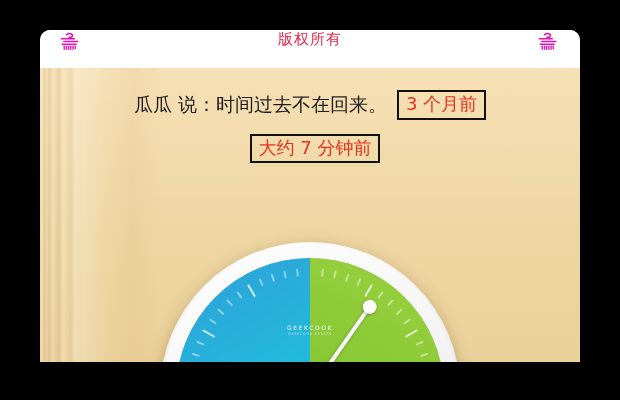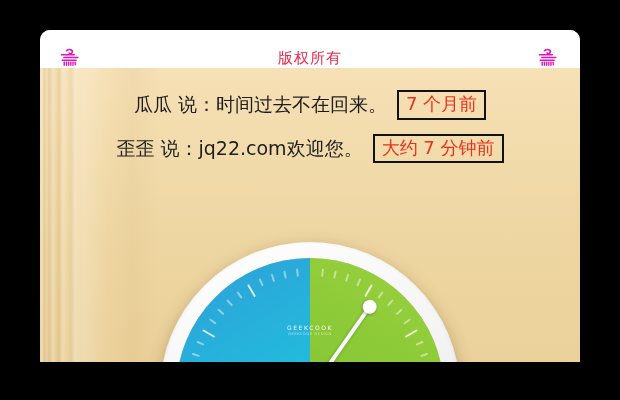--- a/index.html
+++ b/index.html
@@ -31,21 +31,21 @@
     overflow: hidden;
     background: #f3dcab;
   }
 
   
   #header-bar {
     position: relative;
     height: 38px;
     background: #ffffff;
     display: flex;
-    align-items: flex-end;
+    align-items: flex-start;
     justify-content: space-between;
     padding: 0 18px;
     box-sizing: border-box;
   }
 
   .wind-icon {
     width: 26px;
     height: 22px;
     display: block;
     flex: 0 0 auto;
@@ -269,25 +269,24 @@
       </span>
 
     </div>
 
     <div id="content-area">
 
       <div id="messages">
 
         <div class="message-row">
           <span class="message-text">瓜瓜 说：时间过去不在回来。</span>
-          <span class="time-badge">7 个月前</span>
+          <span class="time-badge">3 个月前</span>
         </div>
 
         <div class="message-row">
-          <span class="message-text">歪歪 说：jq22.com欢迎您。</span>
           <span class="time-badge">大约 7 分钟前</span>
         </div>
 
       </div>
 
       <div id="clock-wrap">
         <div id="clock-bezel"></div>
         <div id="clock-face">
           <div id="face-left"></div>
           <div id="face-right"></div>

